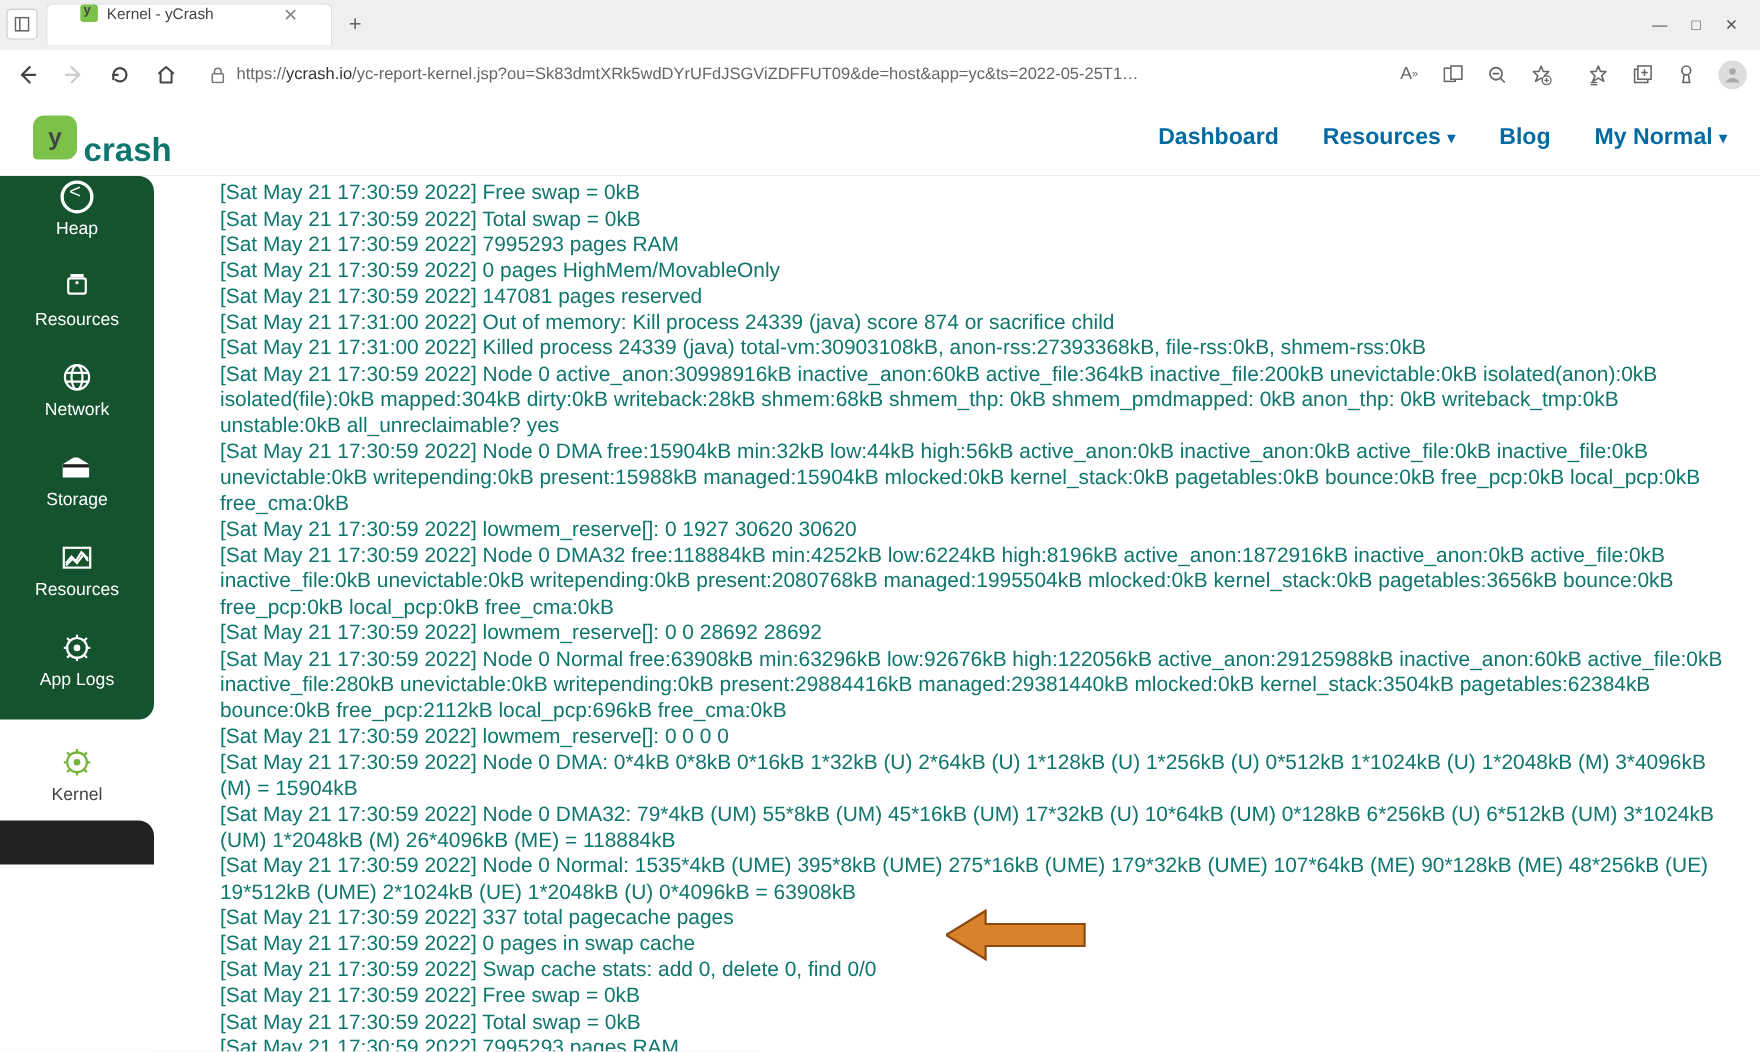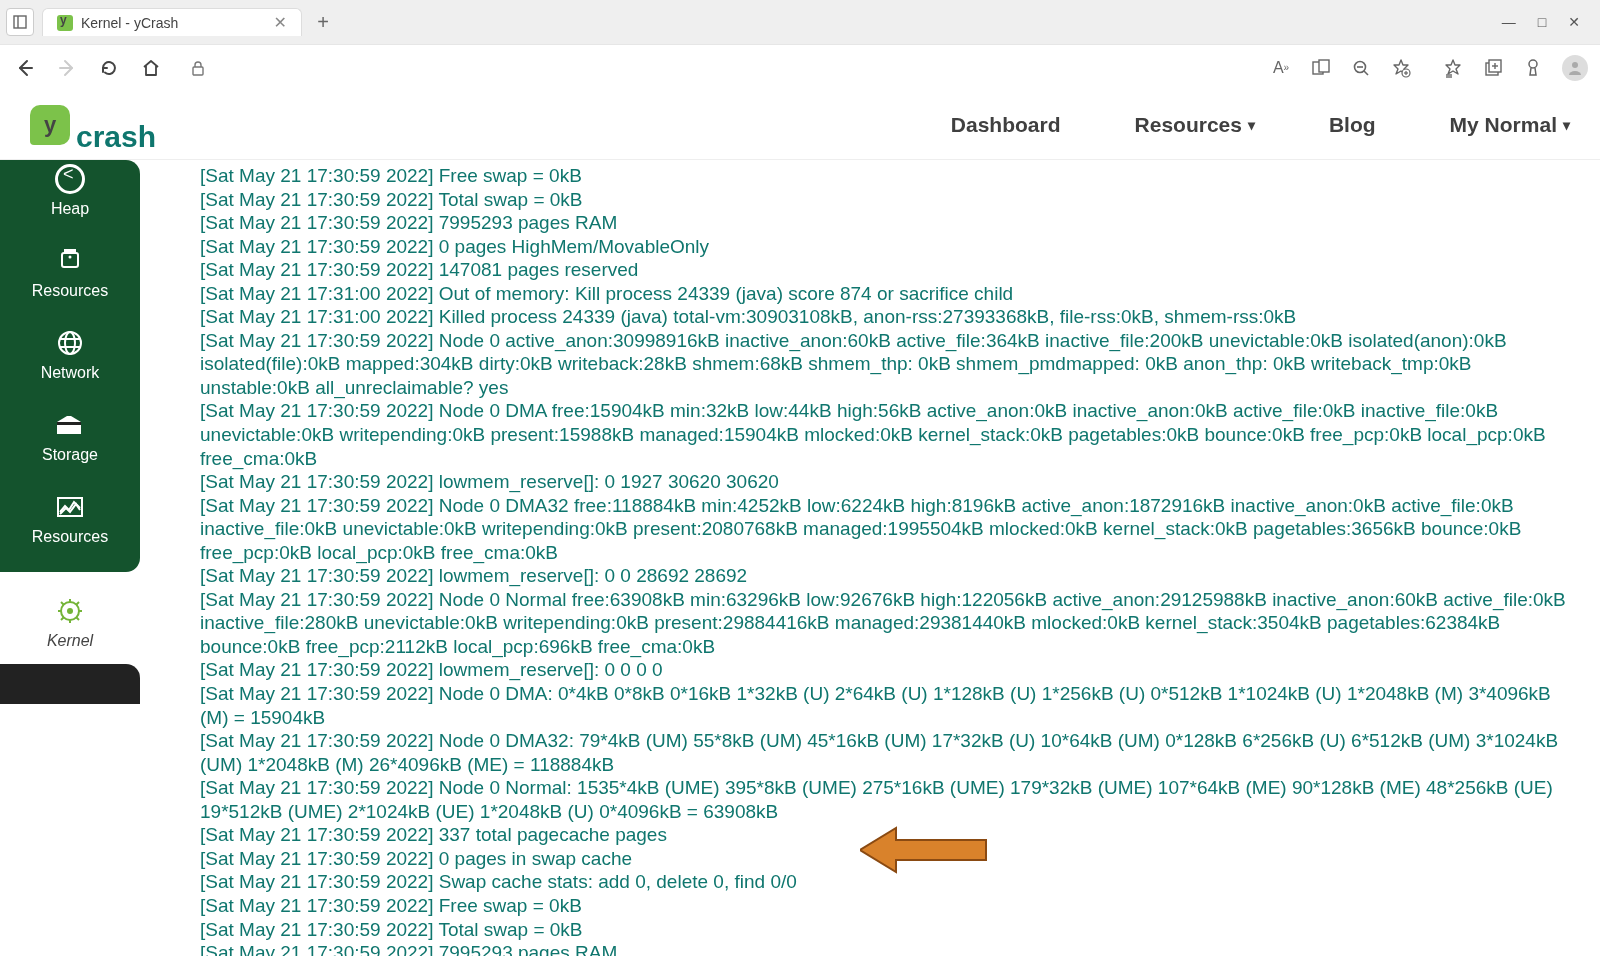--- a/index.html
+++ b/index.html
@@ -2,21 +2,21 @@
 <html><head>
 <meta charset="utf-8">
 <style>
   * { box-sizing: border-box; margin: 0; padding: 0; }
   html, body { width: 1600px; height: 956px; font-family: "Segoe UI", Arial, sans-serif; background:#f6f6f6; overflow:hidden; }
 
   
   .chrome { width:100%; height:90px; background:#efefef; border-bottom:1px solid #ddd; }
   .tabbar { display:flex; align-items:center; height:44px; padding:0 6px; }
   .tab-panel-btn { width:28px; height:28px; border:1px solid #ccc; border-radius:4px; display:flex; align-items:center; justify-content:center; margin-right:8px; background:#fff; }
-  .tab { display:flex; align-items:center; height:28px; background:#fff; border-radius:6px 6px 0 0; padding:0 14px; min-width:260px; gap:8px; border:1px solid #ddd; border-bottom:none; }
+  .tab { display:flex; height:38px; background:#fff; border-radius:6px 6px 0 0; padding:0 30px; min-width:260px; gap:8px; border:1px solid #ddd; border-bottom:none; }
   .tab .fav { width:16px; height:16px; background:#7cc24a; border-radius:3px; position:relative; }
   .tab .fav::after { content:"y"; position:absolute; left:3px; top:-2px; font-size:12px; color:#444; font-weight:bold; }
   .tab .title { font-size:14px; color:#444; flex:1; white-space:nowrap; overflow:hidden; text-overflow:ellipsis; }
   .tab .close { font-size:16px; color:#888; }
   .newtab { width:30px; height:30px; display:flex; align-items:center; justify-content:center; font-size:20px; color:#666; margin-left:6px; }
   .win-controls { margin-left:auto; display:flex; gap:22px; padding-right:14px; color:#555; }
   .win-controls span { font-size:14px; }
 
   .addrbar { display:flex; align-items:center; height:46px; padding:0 12px; gap:16px; background:#fff; border-top:1px solid #e6e6e6; }
   .nav-icn { width:26px; height:26px; display:flex; align-items:center; justify-content:center; color:#555; font-size:18px; }
@@ -28,33 +28,33 @@
   .tool-icns { display:flex; gap:18px; align-items:center; color:#666; }
   .tool-icns .icn { width:22px; height:22px; display:flex; align-items:center; justify-content:center; font-size:16px; }
   .avatar { width:26px; height:26px; border-radius:50%; background:#ddd; display:flex; align-items:center; justify-content:center; }
 
   
   .page { position:relative; width:100%; height:calc(956px - 90px); background:#fff; }
   .topnav { height:70px; display:flex; align-items:center; padding:0 30px; border-bottom:1px solid #eee; }
   .logo { display:flex; align-items:center; gap:2px; }
   .logo .badge { width:40px; height:40px; background:#7cc24a; border-radius:10px 10px 10px 4px; display:flex; align-items:center; justify-content:center; color:#444; font-weight:bold; font-size:22px; }
   .logo .word { font-size:30px; font-weight:700; color:#0f766e; margin-left:4px;margin-top:24px; }
-  .menu { margin-left:auto; display:flex; gap:74px; font-size:21px; font-weight:600; color:#404040; }
+  .menu { margin-left:auto; display:flex; gap:40px; font-size:21px; font-weight:600; color:#0369a1; }
   .menu .item { display:flex; align-items:center; gap:6px; }
   .caret { font-size:14px; }
 
   .body-row { display:flex; height:calc(100% - 70px); }
 
   .sidebar { width:140px; background:#fff; padding-top:0; }
   .side-card { background:#14532d; color:#fff; border-radius:0 14px 14px 0; padding:0 0 14px 0; margin-bottom:8px; }
   .side-item { display:flex; flex-direction:column; align-items:center; gap:8px; padding:18px 0 12px 0; font-size:16px; }
   .side-item.first { padding-top:6px; }
   .side-ic { width:30px; height:26px; display:flex; align-items:center; justify-content:center; }
   .side-item .lbl { font-size:16px; }
-  .side-active { background:#fff; border-radius:0 14px 14px 0; padding:18px 0 14px 0; display:flex; flex-direction:column; align-items:center; gap:8px;font-style:italic; }
+  .side-active { background:#fff; border-radius:0 14px 14px 0; padding:18px 0 14px 0; display:flex; flex-direction:column; align-items:center; gap:8px; }
   .side-active .gear { color:#74b438; }
   .side-active .lbl { color:#444; font-size:16px; }
   .side-tail { background:#222; height:40px; border-radius:0 14px 0 0; }
 
   .heap-ic { width:30px; height:30px; border:3px solid #fff; border-radius:50%; position:relative; }
   .heap-ic::before { content:"<"; position:absolute; left:5px; top:-3px; font-size:18px; color:#fff; }
 
   .content { flex:1; padding:4px 20px 20px 60px; overflow:hidden; }
   .log { font-size:19px; color:#0f766e; line-height:1.24; white-space:pre-wrap; font-family: Arial, sans-serif; }
 
@@ -111,20 +111,21 @@
           <path d="M3 9 L10 3 L17 9 M5 8 V17 H15 V8" fill="none" stroke="#444" stroke-width="1.8" stroke-linejoin="round"></path>
         </svg>
     </div>
     <div class="url-wrap">
       <span class="lock">
         <svg width="14" height="16" viewBox="0 0 14 16">
             <rect x="2" y="7" width="10" height="8" rx="1" fill="none" stroke="#777" stroke-width="1.4"></rect>
             <path d="M4 7 V5 a3 3 0 0 1 6 0 V7" fill="none" stroke="#777" stroke-width="1.4"></path>
           </svg>
       </span>
+      <span class="url"><span>https://</span><span class="host">ycrash.io</span><span>/yc-report-kernel.jsp?ou=Sk83dmtXRk5wdDYrUFdJSGViZDFFUT09&amp;de=host&amp;app=yc&amp;ts=2022-05-25T1…</span></span>
     </div>
     <div class="tool-icns">
       <span class="icn">A<sup style="font-size:10px;">»</sup></span>
       <span class="icn">
           <svg width="18" height="18" viewBox="0 0 18 18">
             <rect x="1" y="3" width="10" height="12" fill="none" stroke="#666" stroke-width="1.4"></rect>
             <rect x="7" y="1" width="10" height="12" fill="#fff" stroke="#666" stroke-width="1.4"></rect>
           </svg>
         </span>
       <span class="icn">
@@ -238,20 +239,39 @@
         </div>
         <div class="side-item">
           <span class="side-ic">
               <svg width="28" height="22" viewBox="0 0 28 22">
                 <rect x="2" y="2" width="24" height="18" fill="none" stroke="#fff" stroke-width="2"></rect>
                 <path d="M4 16 L9 10 L13 14 L18 6 L24 12" fill="none" stroke="#fff" stroke-width="2"></path>
                 <path d="M4 18 L10 12 L14 16 L20 8 L24 14" fill="none" stroke="#fff" stroke-width="2"></path>
               </svg>
             </span>
           <span class="lbl">Resources</span>
+        </div>
+        <div class="side-item">
+          <span class="side-ic">
+              <svg width="26" height="26" viewBox="0 0 26 26">
+                <circle cx="13" cy="13" r="9" fill="none" stroke="#fff" stroke-width="2"></circle>
+                <circle cx="13" cy="13" r="3" fill="#fff"></circle>
+                <g stroke="#fff" stroke-width="2">
+                  <line x1="13" y1="1" x2="13" y2="5"></line>
+                  <line x1="13" y1="21" x2="13" y2="25"></line>
+                  <line x1="1" y1="13" x2="5" y2="13"></line>
+                  <line x1="21" y1="13" x2="25" y2="13"></line>
+                  <line x1="4" y1="4" x2="7" y2="7"></line>
+                  <line x1="19" y1="19" x2="22" y2="22"></line>
+                  <line x1="4" y1="22" x2="7" y2="19"></line>
+                  <line x1="19" y1="7" x2="22" y2="4"></line>
+                </g>
+              </svg>
+            </span>
+          <span class="lbl">App Logs</span>
         </div>
       </div>
       <div class="side-active">
         <span class="side-ic gear">
             <svg width="26" height="26" viewBox="0 0 26 26">
               <circle cx="13" cy="13" r="9" fill="none" stroke="#74b438" stroke-width="2"></circle>
               <circle cx="13" cy="13" r="3" fill="#74b438"></circle>
               <g stroke="#74b438" stroke-width="2">
                 <line x1="13" y1="1" x2="13" y2="5"></line>
                 <line x1="13" y1="21" x2="13" y2="25"></line>

